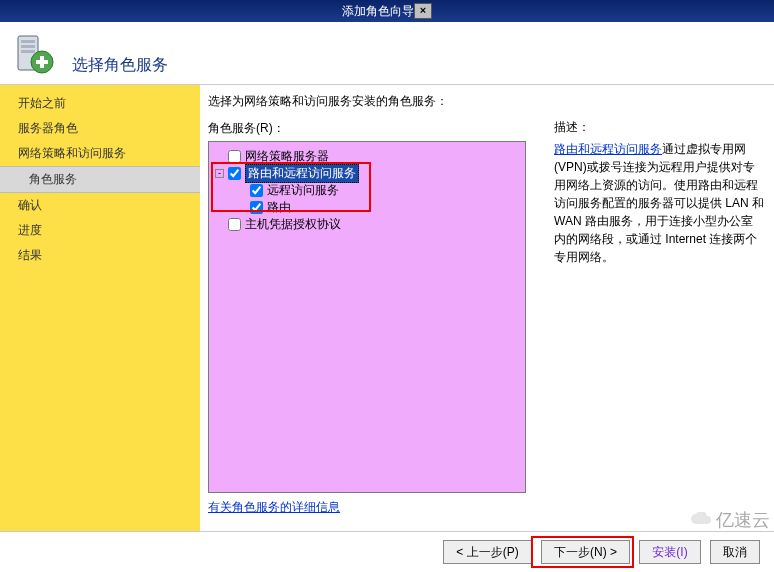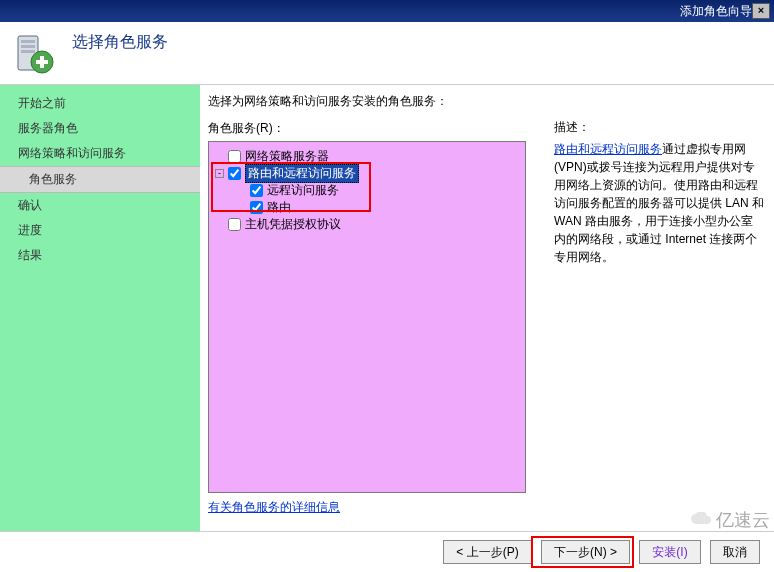--- a/index.html
+++ b/index.html
@@ -1,24 +1,24 @@
 <!DOCTYPE html>
 <html><head>
 <meta charset="utf-8">
 <style>
   * { box-sizing: border-box; margin: 0; padding: 0; }
   body { font-family: "Microsoft YaHei", "SimSun", Tahoma, sans-serif; font-size: 12px; background: #fff; width: 774px; height: 572px; overflow: hidden; position: relative; }
-  .titlebar { background: linear-gradient(#0a246a,#1a3a8a); color: #fff; height: 22px; line-height: 22px; padding: 0 4px; display: flex; justify-content: flex-end; align-items: center; }
+  .titlebar { background: linear-gradient(#0a246a,#1a3a8a); color: #fff; height: 22px; line-height: 22px; padding: 0 4px; display: flex; justify-content: center; align-items: center; }
   .titlebar .close { width: 18px; height: 16px; background: #c0c0c0; border: 1px solid #555; text-align: center; line-height: 12px; color: #000; font-family: Arial; font-weight: bold; font-size: 11px; }
-  .header { padding: 10px 12px 8px 12px; border-bottom: 1px solid #ccc; display: flex; align-items: flex-start; gap: 16px; background: #fff; }
+  .header { padding: 10px 12px 8px 12px; border-bottom: 1px solid #ccc; display: flex; align-items: flex-end; gap: 16px; background: #fff; }
   .header-icon { width: 44px; height: 44px; position: relative; }
   .server-svg { display:block; }
   .header-title { font-size: 16px; color: #1a3a8a; }
   .content { display: flex; height: 446px; }
-  .sidebar { width: 200px; background: #86efac; padding-top: 6px; }
+  .sidebar { width: 200px; background: #fde047; padding-top: 6px; }
   .sidebar div { padding: 4px 6px 4px 18px; color: #333; cursor: pointer; }
   .sidebar .active { background: #d8d8d8; border-top: 1px solid #bbb; border-bottom: 1px solid #bbb; padding-left: 29px; }
   .main { flex: 1; padding: 8px 10px 6px 8px; display: flex; gap: 28px; }
   .col-left { width: 318px; display: flex; flex-direction: column; }
   .col-right { flex: 1; }
   .prompt { margin-bottom: 10px; }
   .subhead { margin-bottom: 4px; }
   .treebox { border: 1px solid #7a7a7a; height: 352px; overflow: auto; padding: 6px 4px; background: #f0abfc; position: relative; }
   .node { display: flex; align-items: center; height: 17px; line-height: 17px; }
   .indent0 { padding-left: 2px; }

